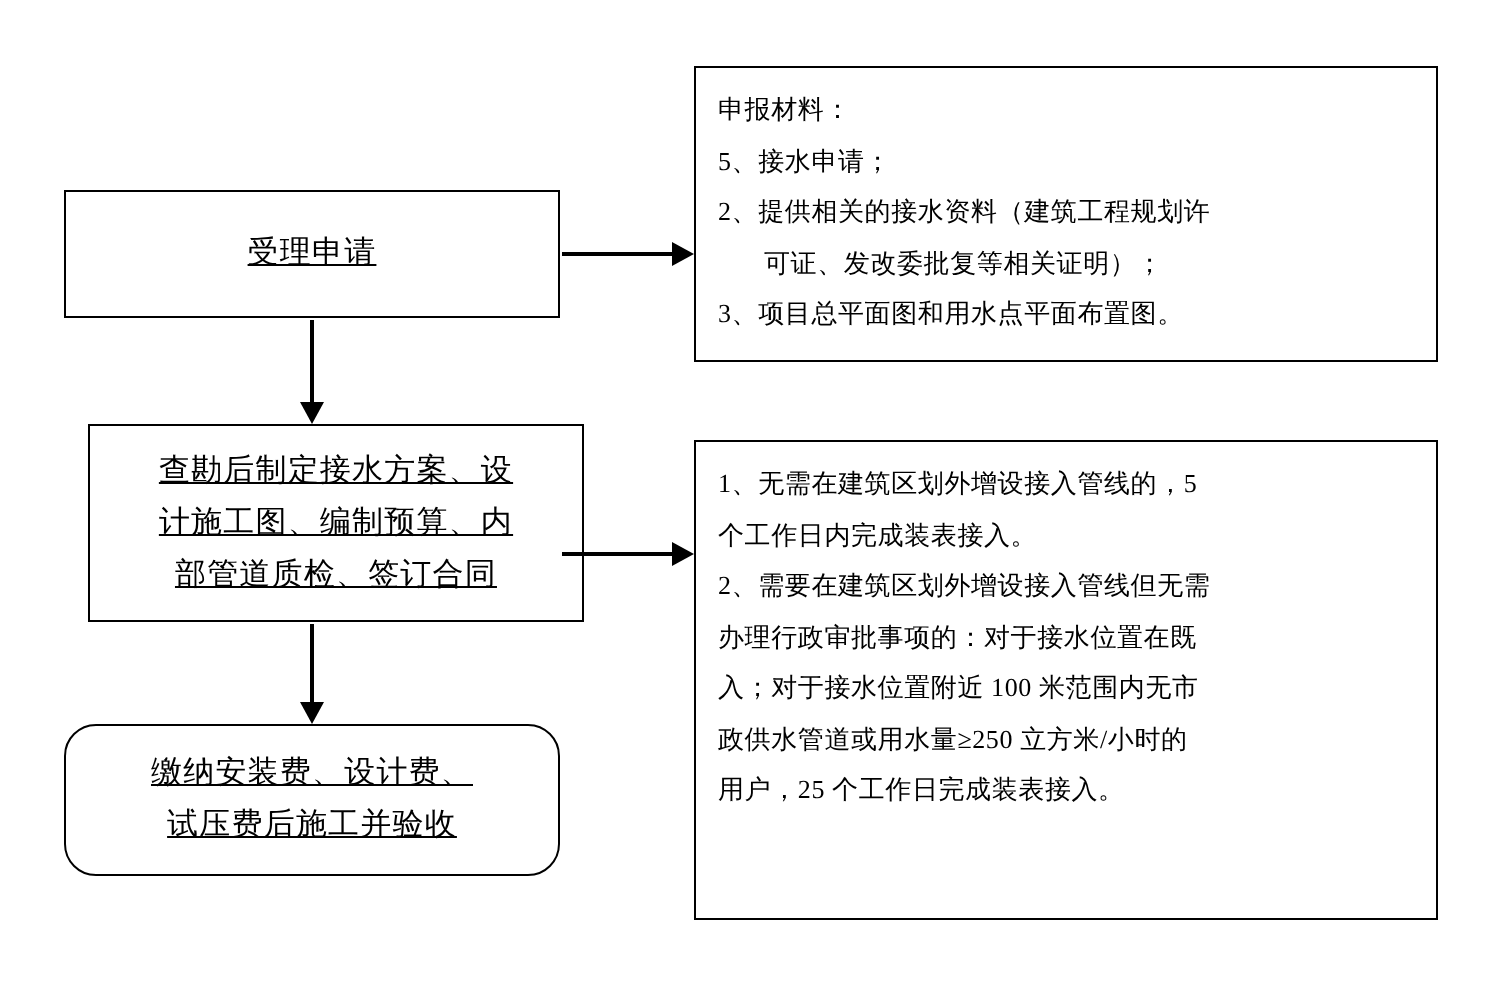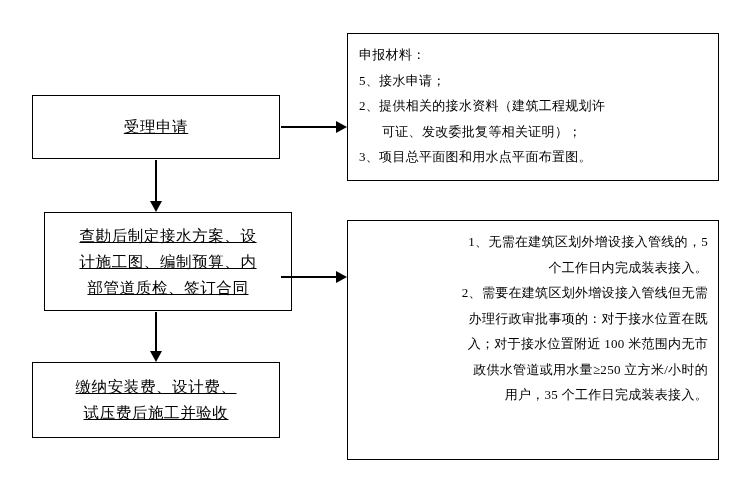--- a/index.html
+++ b/index.html
@@ -104,41 +104,41 @@
   <div class="box proc" style="left:32px; top:95px; width:248px; height:64px;">
     <div class="txt">受理申请</div>
   </div>
 
   <div class="box proc" style="left:32px; top:212px; width:248px; height:99px;margin-left:12px;">
     <div class="txt">查勘后制定接水方案、设
 计施工图、编制预算、内
 部管道质检、签订合同</div>
   </div>
 
-  <div class="box proc" style="left:32px; top:362px; width:248px; height:76px;">
+  <div class="box proc" style="left:32px; top:362px; width:248px; height:76px;border-radius:16px;">
     <div class="txt">缴纳安装费、设计费、
 试压费后施工并验收</div>
   </div>
 
   <div class="box note" style="left:347px; top:33px; width:372px; height:148px;">
     <div class="line">申报材料：</div>
     <div class="line">5、接水申请；</div>
     <div class="line">2、提供相关的接水资料（建筑工程规划许</div>
     <div class="line indent">可证、发改委批复等相关证明）；</div>
     <div class="line">3、项目总平面图和用水点平面布置图。</div>
   </div>
 
-  <div class="box note" style="left:347px; top:220px; width:372px; height:240px;text-align:right;">
+  <div class="box note" style="left:347px; top:220px; width:372px; height:240px;">
     <div class="line">1、无需在建筑区划外增设接入管线的，5</div>
     <div class="line">个工作日内完成装表接入。</div>
     <div class="line">2、需要在建筑区划外增设接入管线但无需</div>
     <div class="line">办理行政审批事项的：对于接水位置在既</div>
     <div class="line">入；对于接水位置附近 100 米范围内无市</div>
     <div class="line">政供水管道或用水量≥250 立方米/小时的</div>
-    <div class="line">用户，35 个工作日完成装表接入。</div>
+    <div class="line">用户，25 个工作日完成装表接入。</div>
   </div>
 
   <div class="arrow-h" style="left:281px; top:126px; width:66px; height:2px;">
     <div class="shaft" style="width:56px;"></div>
     <div class="head" style="left:55px;"></div>
   </div>
 
   <div class="arrow-v" style="left:155px; top:160px; width:2px; height:52px;">
     <div class="shaft" style="height:42px;"></div>
     <div class="head" style="top:41px;"></div>

